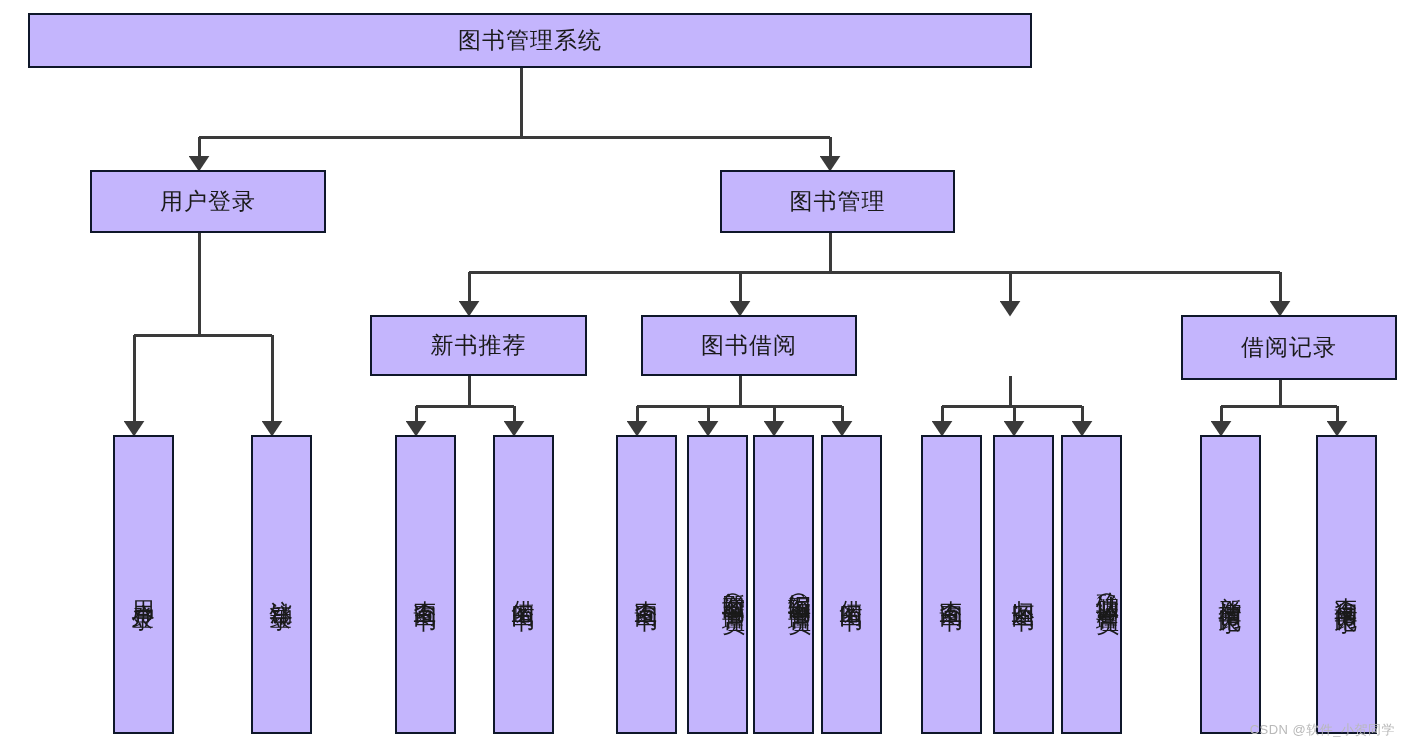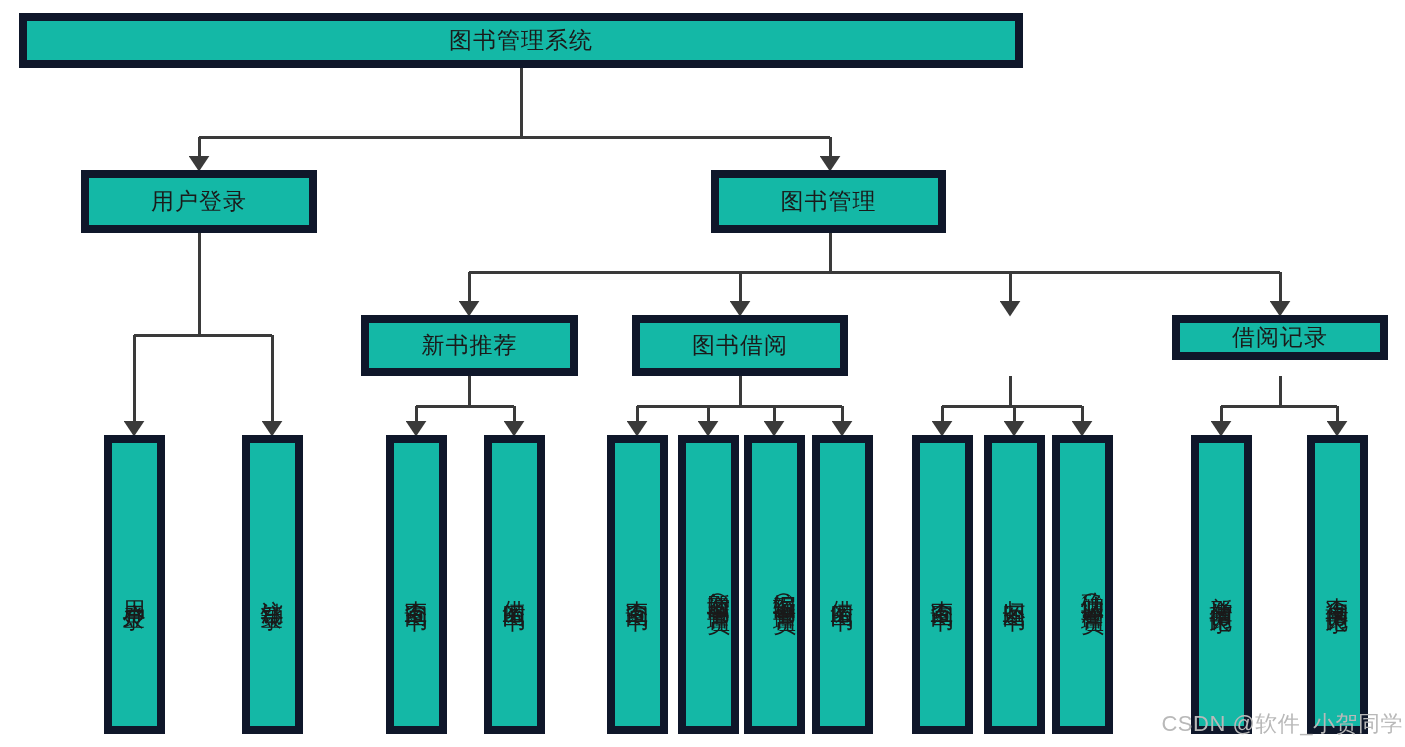--- a/index.html
+++ b/index.html
@@ -21,26 +21,27 @@
     position: absolute;
     left: 0;
     top: 0;
     width: 1405px;
     height: 747px;
     pointer-events: none;
   }
   .node {
     position: absolute;
     box-sizing: border-box;
-    background: #14b8a6;
-    border: 8px solid #0f172a;
+    background: #c4b5fd;
+    border: 2px solid #0f172a;
     display: flex;
     align-items: center;
     justify-content: center;
     color: #1a1a1a;
+    margin-left: 9px;
   }
   .node-h {
     font-size: 23px;
     letter-spacing: 1px;
     white-space: nowrap;
   }
   .node-v {
     writing-mode: vertical-rl;
     text-orientation: upright;
     font-size: 23px;
@@ -55,23 +56,23 @@
   }
   .label {
     display: block;
   }
   .node-v .label {
     writing-mode: vertical-rl;
     text-orientation: upright;
   }
   #watermark {
     position: absolute;
-    right: 2px;
+    right: 10px;
     bottom: 8px;
-    font-size: 22px;
+    font-size: 13px;
     color: #b9b9b9;
     white-space: nowrap;
     letter-spacing: 0.5px;
   }
 </style>
 </head>
 <body>
 
 <div id="stage">
 
@@ -140,21 +141,21 @@
 
   <div class="node node-h" style="left:632px; top:315px; width:216px; height:61px;">
     <span class="label">图书借阅</span>
   </div>
 
   <div class="node node-h" style="left:361px; top:315px; width:217px; height:61px;">
     <span class="label">新书推荐</span>
   </div>
 
 
-  <div class="node node-h" style="left:1172px; top:315px; width:216px; height:45px;">
+  <div class="node node-h" style="left:1172px; top:315px; width:216px; height:65px;">
     <span class="label">借阅记录</span>
   </div>
 
   <div class="node node-v" style="left:104px; top:435px; width:61px; height:299px; align-items:center;">
     <span class="label">用户登录</span>
   </div>
 
   <div class="node node-v" style="left:242px; top:435px; width:61px; height:299px; align-items:center;">
     <span class="label">注销登录</span>
   </div>

